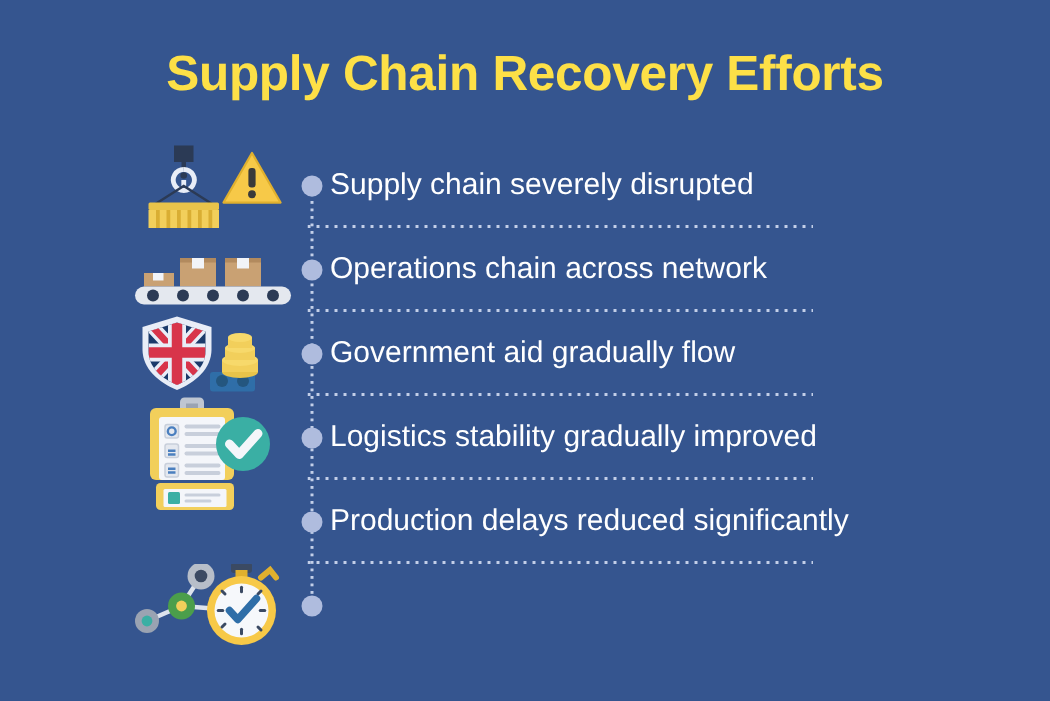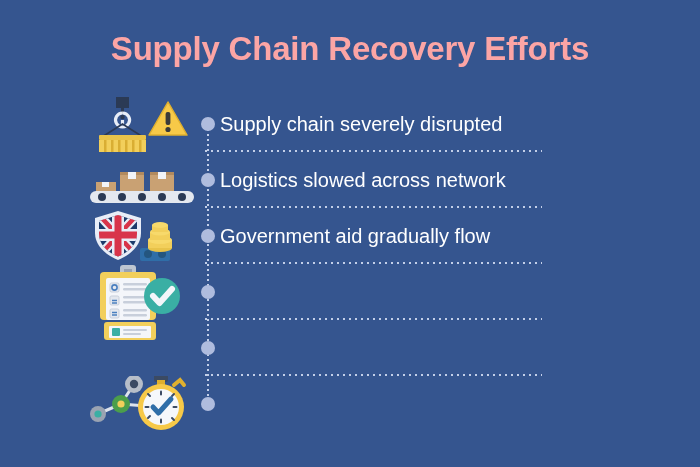--- a/index.html
+++ b/index.html
@@ -12,21 +12,21 @@
     position:relative;
   }
   .slide {
     position:absolute; inset:0;
     background:#35558F;
   }
   .title {
     position:absolute;
     top:30px; left:0; right:0;
     text-align:center;
-    color:#fca5a5;
+    color:#fde047;
     font-size:33px;
     font-weight:bold;
     letter-spacing:-0.2px;
     white-space:nowrap;
   }
   .list {
     position:absolute;
     top:96px; left:0;
     width:700px;
   }
@@ -140,21 +140,21 @@
           <g fill="#2B3A55">
             <circle cx="14" cy="45" r="4"></circle>
             <circle cx="34" cy="45" r="4"></circle>
             <circle cx="54" cy="45" r="4"></circle>
             <circle cx="74" cy="45" r="4"></circle>
             <circle cx="94" cy="45" r="4"></circle>
           </g>
         </svg>
       </div>
       <div class="bullet"></div>
-      <div class="row-text">Logistics slowed across network</div>
+      <div class="row-text">Operations chain across network</div>
       <div class="sep"></div>
     </div>
 
     <div class="row">
       <div class="icon-cell">
         <svg width="110" height="56" viewBox="0 0 110 56">
           <rect x="52" y="40" width="30" height="13" rx="2" fill="#2F6EA8"></rect>
           <circle cx="60" cy="46" r="4" fill="#24567F"></circle>
           <circle cx="74" cy="46" r="4" fill="#24567F"></circle>
           <g>
@@ -207,36 +207,38 @@
             <rect x="35" y="32" width="24" height="2.6" rx="1.3"></rect>
             <rect x="35" y="37" width="24" height="2.6" rx="1.3"></rect>
             <rect x="35" y="45" width="24" height="2.6" rx="1.3"></rect>
             <rect x="35" y="50" width="24" height="2.6" rx="1.3"></rect>
           </g>
           <circle cx="74" cy="32" r="18" fill="#3AAFA4"></circle>
           <path d="M65 32 l6.5 7 L84 25" stroke="#F4F6FA" stroke-width="6" fill="none" stroke-linecap="round" stroke-linejoin="round"></path>
         </svg>
       </div>
       <div class="bullet"></div>
+      <div class="row-text">Logistics stability gradually improved</div>
       <div class="sep"></div>
     </div>
 
     <div class="row">
       <div class="icon-cell">
         <svg width="110" height="56" viewBox="0 0 110 56">
           <rect x="16" y="2" width="52" height="18" rx="3" fill="#F2CF5B"></rect>
           <rect x="21" y="6" width="42" height="12" rx="1" fill="#F4F6FA"></rect>
           <rect x="24" y="8" width="8" height="8" rx="1" fill="#3AAFA4"></rect>
           <g fill="#C8CFDB">
             <rect x="35" y="9" width="24" height="2" rx="1"></rect>
             <rect x="35" y="13" width="18" height="2" rx="1"></rect>
           </g>
         </svg>
       </div>
       <div class="bullet"></div>
+      <div class="row-text">Production delays reduced significantly</div>
       <div class="sep"></div>
     </div>
 
     <div class="row">
       <div class="icon-cell">
         <svg width="110" height="56" viewBox="0 0 110 56">
           <g stroke="#DDE3ED" stroke-width="3" fill="none">
             <path d="M10 38 L33 28 L46 8"></path>
             <path d="M33 28 L58 30"></path>
           </g>

